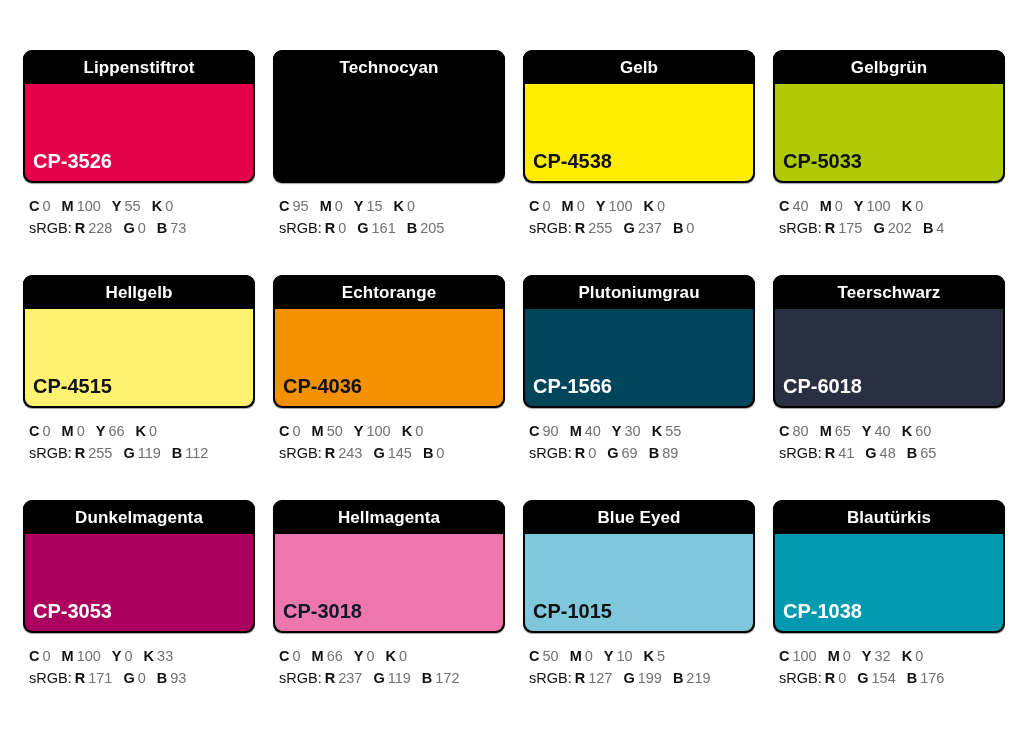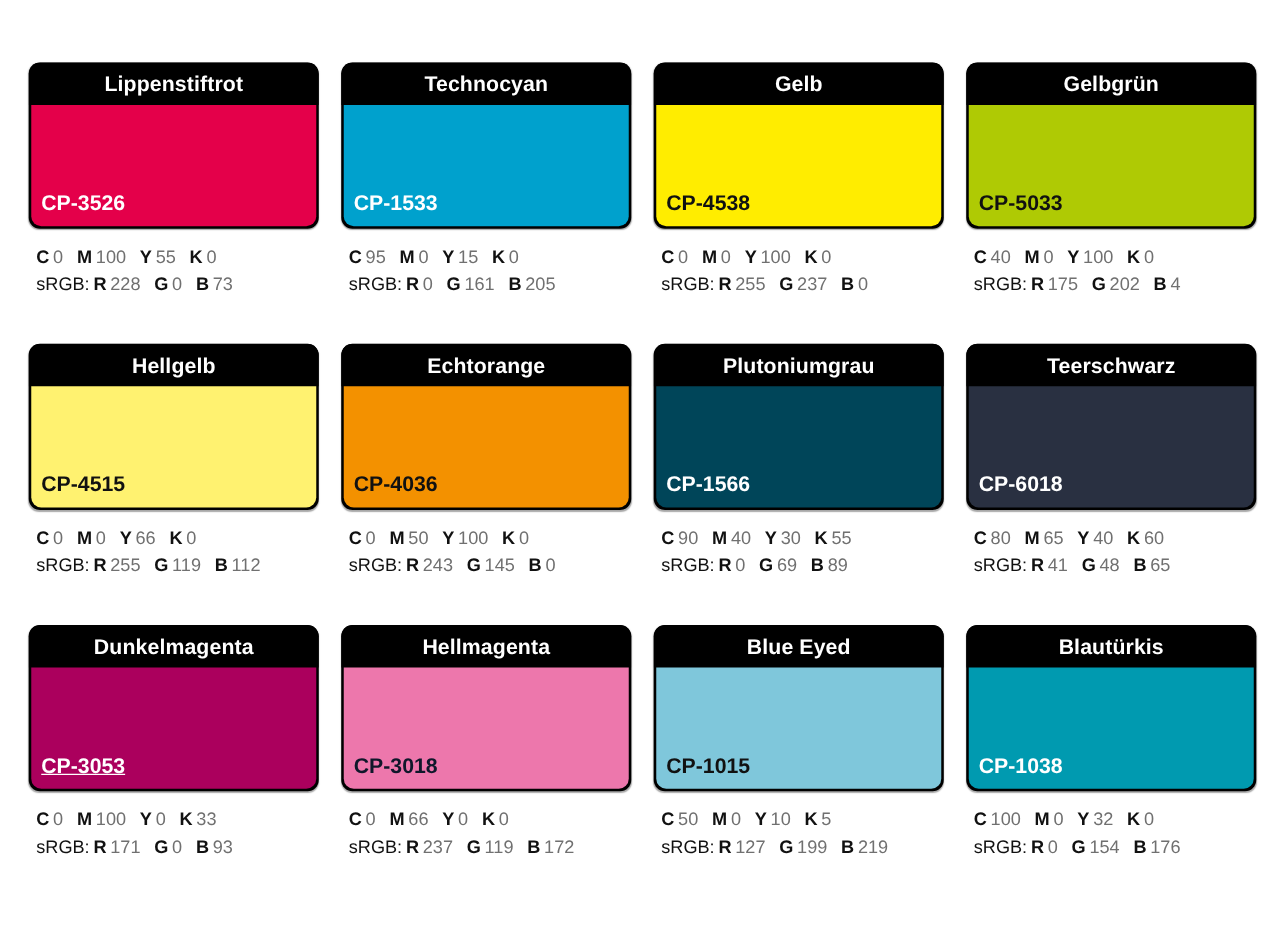--- a/index.html
+++ b/index.html
@@ -71,21 +71,21 @@
     right: 2px;
     top: 34px;
     bottom: 2px;
     border-bottom-left-radius: 8px;
     border-bottom-right-radius: 8px;
     display: flex;
     align-items: flex-end;
   }
 
   .swatch-code {
-    font-size: 17px;
+    font-size: 20px;
     font-weight: bold;
     padding: 0 0 10px 8px;
     line-height: 1;
     white-space: nowrap;
   }
 
   .swatch-values {
     padding: 12px 0 0 6px;
   }
 
@@ -136,23 +136,20 @@
         <div class="swatch-values">
           <div class="value-line"><span class="chan"><span class="k">C</span><span class="sp"></span><span class="v">0</span></span><span class="chan"><span class="k">M</span><span class="sp"></span><span class="v">100</span></span><span class="chan"><span class="k">Y</span><span class="sp"></span><span class="v">55</span></span><span class="chan"><span class="k">K</span><span class="sp"></span><span class="v">0</span></span></div>
           <div class="value-line"><span class="lbl chan">sRGB:</span><span class="chan"><span class="k">R</span><span class="sp"></span><span class="v">228</span></span><span class="chan"><span class="k">G</span><span class="sp"></span><span class="v">0</span></span><span class="chan"><span class="k">B</span><span class="sp"></span><span class="v">73</span></span></div>
         </div>
       </div>
       <div class="swatch-card-wrap">
         <div class="swatch-card">
           <div class="swatch-header">
             <span class="swatch-title">Technocyan</span>
           </div>
-          <div class="swatch-body" style="background: rgb(0, 161, 205);">
-            <span class="swatch-code" style="color: rgb(255, 255, 255);">CP-1533</span>
-          </div>
         </div>
         <div class="swatch-values">
           <div class="value-line"><span class="chan"><span class="k">C</span><span class="sp"></span><span class="v">95</span></span><span class="chan"><span class="k">M</span><span class="sp"></span><span class="v">0</span></span><span class="chan"><span class="k">Y</span><span class="sp"></span><span class="v">15</span></span><span class="chan"><span class="k">K</span><span class="sp"></span><span class="v">0</span></span></div>
           <div class="value-line"><span class="lbl chan">sRGB:</span><span class="chan"><span class="k">R</span><span class="sp"></span><span class="v">0</span></span><span class="chan"><span class="k">G</span><span class="sp"></span><span class="v">161</span></span><span class="chan"><span class="k">B</span><span class="sp"></span><span class="v">205</span></span></div>
         </div>
       </div>
       <div class="swatch-card-wrap">
         <div class="swatch-card">
           <div class="swatch-header">
             <span class="swatch-title">Gelb</span>
@@ -235,21 +232,21 @@
           <div class="value-line"><span class="chan"><span class="k">C</span><span class="sp"></span><span class="v">80</span></span><span class="chan"><span class="k">M</span><span class="sp"></span><span class="v">65</span></span><span class="chan"><span class="k">Y</span><span class="sp"></span><span class="v">40</span></span><span class="chan"><span class="k">K</span><span class="sp"></span><span class="v">60</span></span></div>
           <div class="value-line"><span class="lbl chan">sRGB:</span><span class="chan"><span class="k">R</span><span class="sp"></span><span class="v">41</span></span><span class="chan"><span class="k">G</span><span class="sp"></span><span class="v">48</span></span><span class="chan"><span class="k">B</span><span class="sp"></span><span class="v">65</span></span></div>
         </div>
       </div>
       <div class="swatch-card-wrap">
         <div class="swatch-card">
           <div class="swatch-header">
             <span class="swatch-title">Dunkelmagenta</span>
           </div>
           <div class="swatch-body" style="background: rgb(171, 0, 93);">
-            <span class="swatch-code" style="color: rgb(255, 255, 255); text-decoration: underline;">CP-3053</span>
+            <span class="swatch-code" style="color: rgb(255, 255, 255);">CP-3053</span>
           </div>
         </div>
         <div class="swatch-values">
           <div class="value-line"><span class="chan"><span class="k">C</span><span class="sp"></span><span class="v">0</span></span><span class="chan"><span class="k">M</span><span class="sp"></span><span class="v">100</span></span><span class="chan"><span class="k">Y</span><span class="sp"></span><span class="v">0</span></span><span class="chan"><span class="k">K</span><span class="sp"></span><span class="v">33</span></span></div>
           <div class="value-line"><span class="lbl chan">sRGB:</span><span class="chan"><span class="k">R</span><span class="sp"></span><span class="v">171</span></span><span class="chan"><span class="k">G</span><span class="sp"></span><span class="v">0</span></span><span class="chan"><span class="k">B</span><span class="sp"></span><span class="v">93</span></span></div>
         </div>
       </div>
       <div class="swatch-card-wrap">
         <div class="swatch-card">
           <div class="swatch-header">

